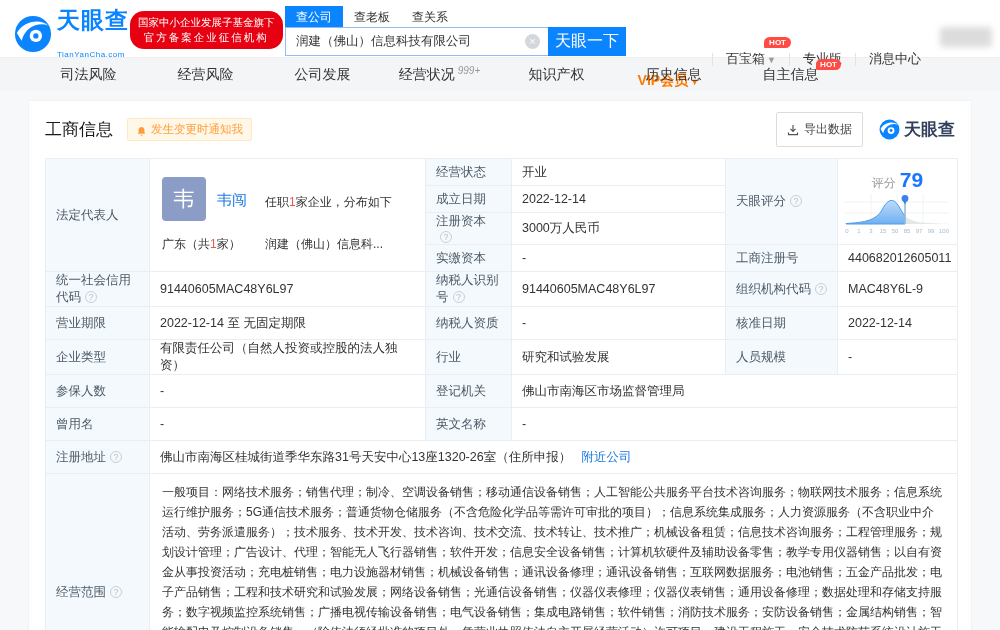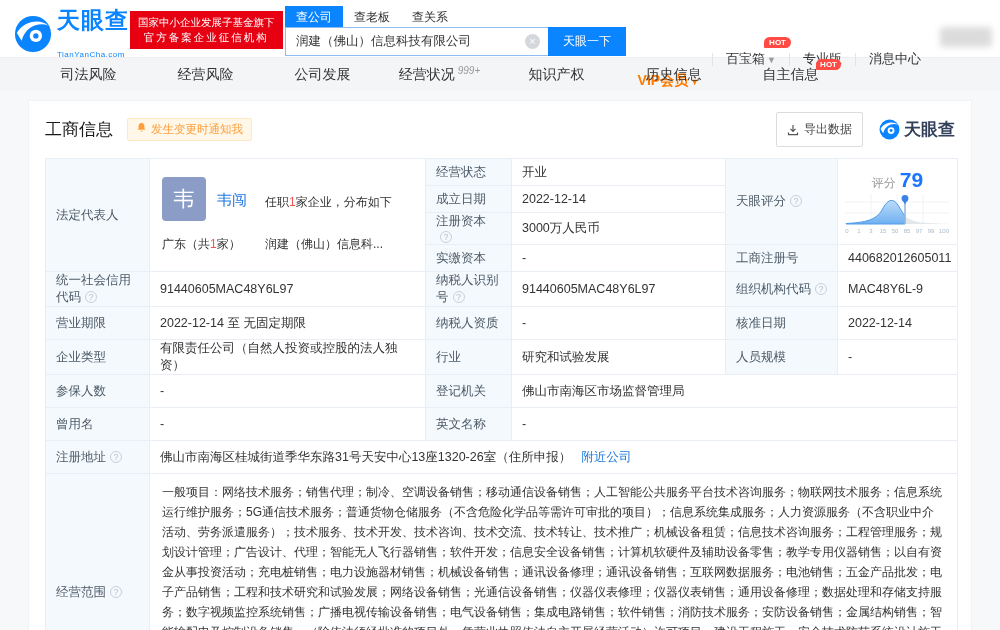--- a/index.html
+++ b/index.html
@@ -7,33 +7,33 @@
     font-family:"Liberation Sans","DejaVu Sans",sans-serif;
     background:#f7f8fa; color:#333; }
   
   .header { position:relative; width:1000px; height:58px; background:#fff; border-bottom:1px solid #efefef; }
   .logo { position:absolute; left:14px; top:9px; display:flex; align-items:center; cursor:pointer; }
   .logo svg { width:38px; height:38px; }
   .logo-txt { margin-left:5px; line-height:1; }
   .logo-name { font-size:23px; font-weight:bold; color:#0a85ff; letter-spacing:1px; }
   .logo-domain { font-size:8px; color:#0a85ff; letter-spacing:.5px; margin-top:19px; }
   .cred-badge { position:absolute; left:130px; top:11px; background:#e60012; color:#fff;
-    padding:4px 8px; line-height:1.45; font-size:10.5px; text-align:center; }
+    padding:4px 8px; line-height:1.45; font-size:10.5px; text-align:center;border-radius:14px; }
   .cred-badge .l2 { letter-spacing:2px; }
   .searchbox { position:absolute; left:285px; top:6px; }
   .s-tabs { display:flex; font-size:12px; height:21px; align-items:flex-start; }
   .s-tab { padding:3px 11px; cursor:pointer; color:#333; }
   .s-tab.active { background:#0a85ff; color:#fff; }
   .s-row { display:flex; }
   .s-input-wrap { position:relative; width:263px; }
   .s-input { width:263px; height:29px; border:1px solid #8fbdf2; border-right:none; outline:none;
     padding:0 28px 0 10px; font-size:12.5px; color:#333; font-family:inherit; }
   .s-clear { position:absolute; right:8px; top:7px; width:15px; height:15px; border-radius:50%;
     background:#d4d7dc; color:#fff; font-size:11px; line-height:15px; text-align:center; cursor:pointer; }
-  .s-btn { width:78px; height:29px; background:#0a85ff; color:#fff; border:none; font-size:12px;
+  .s-btn { width:78px; height:29px; background:#0a85ff; color:#fff; border:none; font-size:16px;
     cursor:pointer; font-family:Liberation Mono, monospace; }
   .topmenu { position:absolute; right:66px; top:28px; display:flex; align-items:center; font-size:13px; }
   .tm-item { padding:0 13px; cursor:pointer; color:#333; position:relative; white-space:nowrap; }
   .tm-sep { width:1px; height:13px; background:#e3e3e3; }
   .vip { color:#ff7a00; font-weight:bold; font-size:14px;margin-top:44px; }
   .caret { font-size:9px; color:#999; margin-left:2px; }
   .caret.o { color:#ff7a00; }
   .hot-badge { position:absolute; top:-13px; right:-2px; background:#ff4b43; color:#fff; font-size:8px;
     padding:1px 5px; border-radius:7px 7px 7px 1px; font-weight:bold; }
   .user-blur { position:absolute; right:8px; top:27px; width:52px; height:20px; background:#dcdcdc;
@@ -44,21 +44,21 @@
     font-size:14px; color:#333; cursor:pointer; position:relative; }
   .nav-tab.active { background:#fff; color:#0a85ff; font-weight:bold; }
   .nav-num { font-size:10px; margin-left:3px; position:relative; top:-4px; color:#0a85ff; }
   .nav-num.gray { color:#999; font-weight:normal;font-style:italic; }
   .nav-hot { position:absolute; top:1px; right:8px; background:#ff4b43; color:#fff; font-size:8px;
     padding:1px 4px; border-radius:6px 6px 6px 1px; font-weight:bold; }
   
   .card { position:absolute; left:28px; top:100px; width:944px; background:#fff; border:1px solid #f0f2f4; }
   .sec-head { display:flex; align-items:center; padding:11px 16px 9px; }
   .sec-title { font-size:17px; font-weight:normal; color:#1a1a1a; }
-  .notify { margin-left:14px; display:flex; align-items:flex-start; background:#fff8e8; border:1px solid #ffe9c2;
+  .notify { margin-left:14px; display:flex; align-items:flex-end; background:#fff8e8; border:1px solid #ffe9c2;
     color:#ff9d3b; font-size:11.5px; padding:3px 8px; border-radius:2px; cursor:pointer; }
   .notify svg { margin-right:4px; }
   .spacer { flex:1; }
   .export { display:flex; align-items:center; border:1px solid #dcdcdc; border-radius:2px; background:#fff;
     padding:8px 10px; font-size:12px; color:#444; cursor:pointer; font-family:inherit; }
   .export svg { margin-right:5px; }
   .watermark { display:flex; align-items:center; margin-left:16px; }
   .watermark svg { width:21px; height:21px; }
   .wm-txt { font-size:17px; font-weight:bold; color:#33405c; margin-left:4px; }
   

